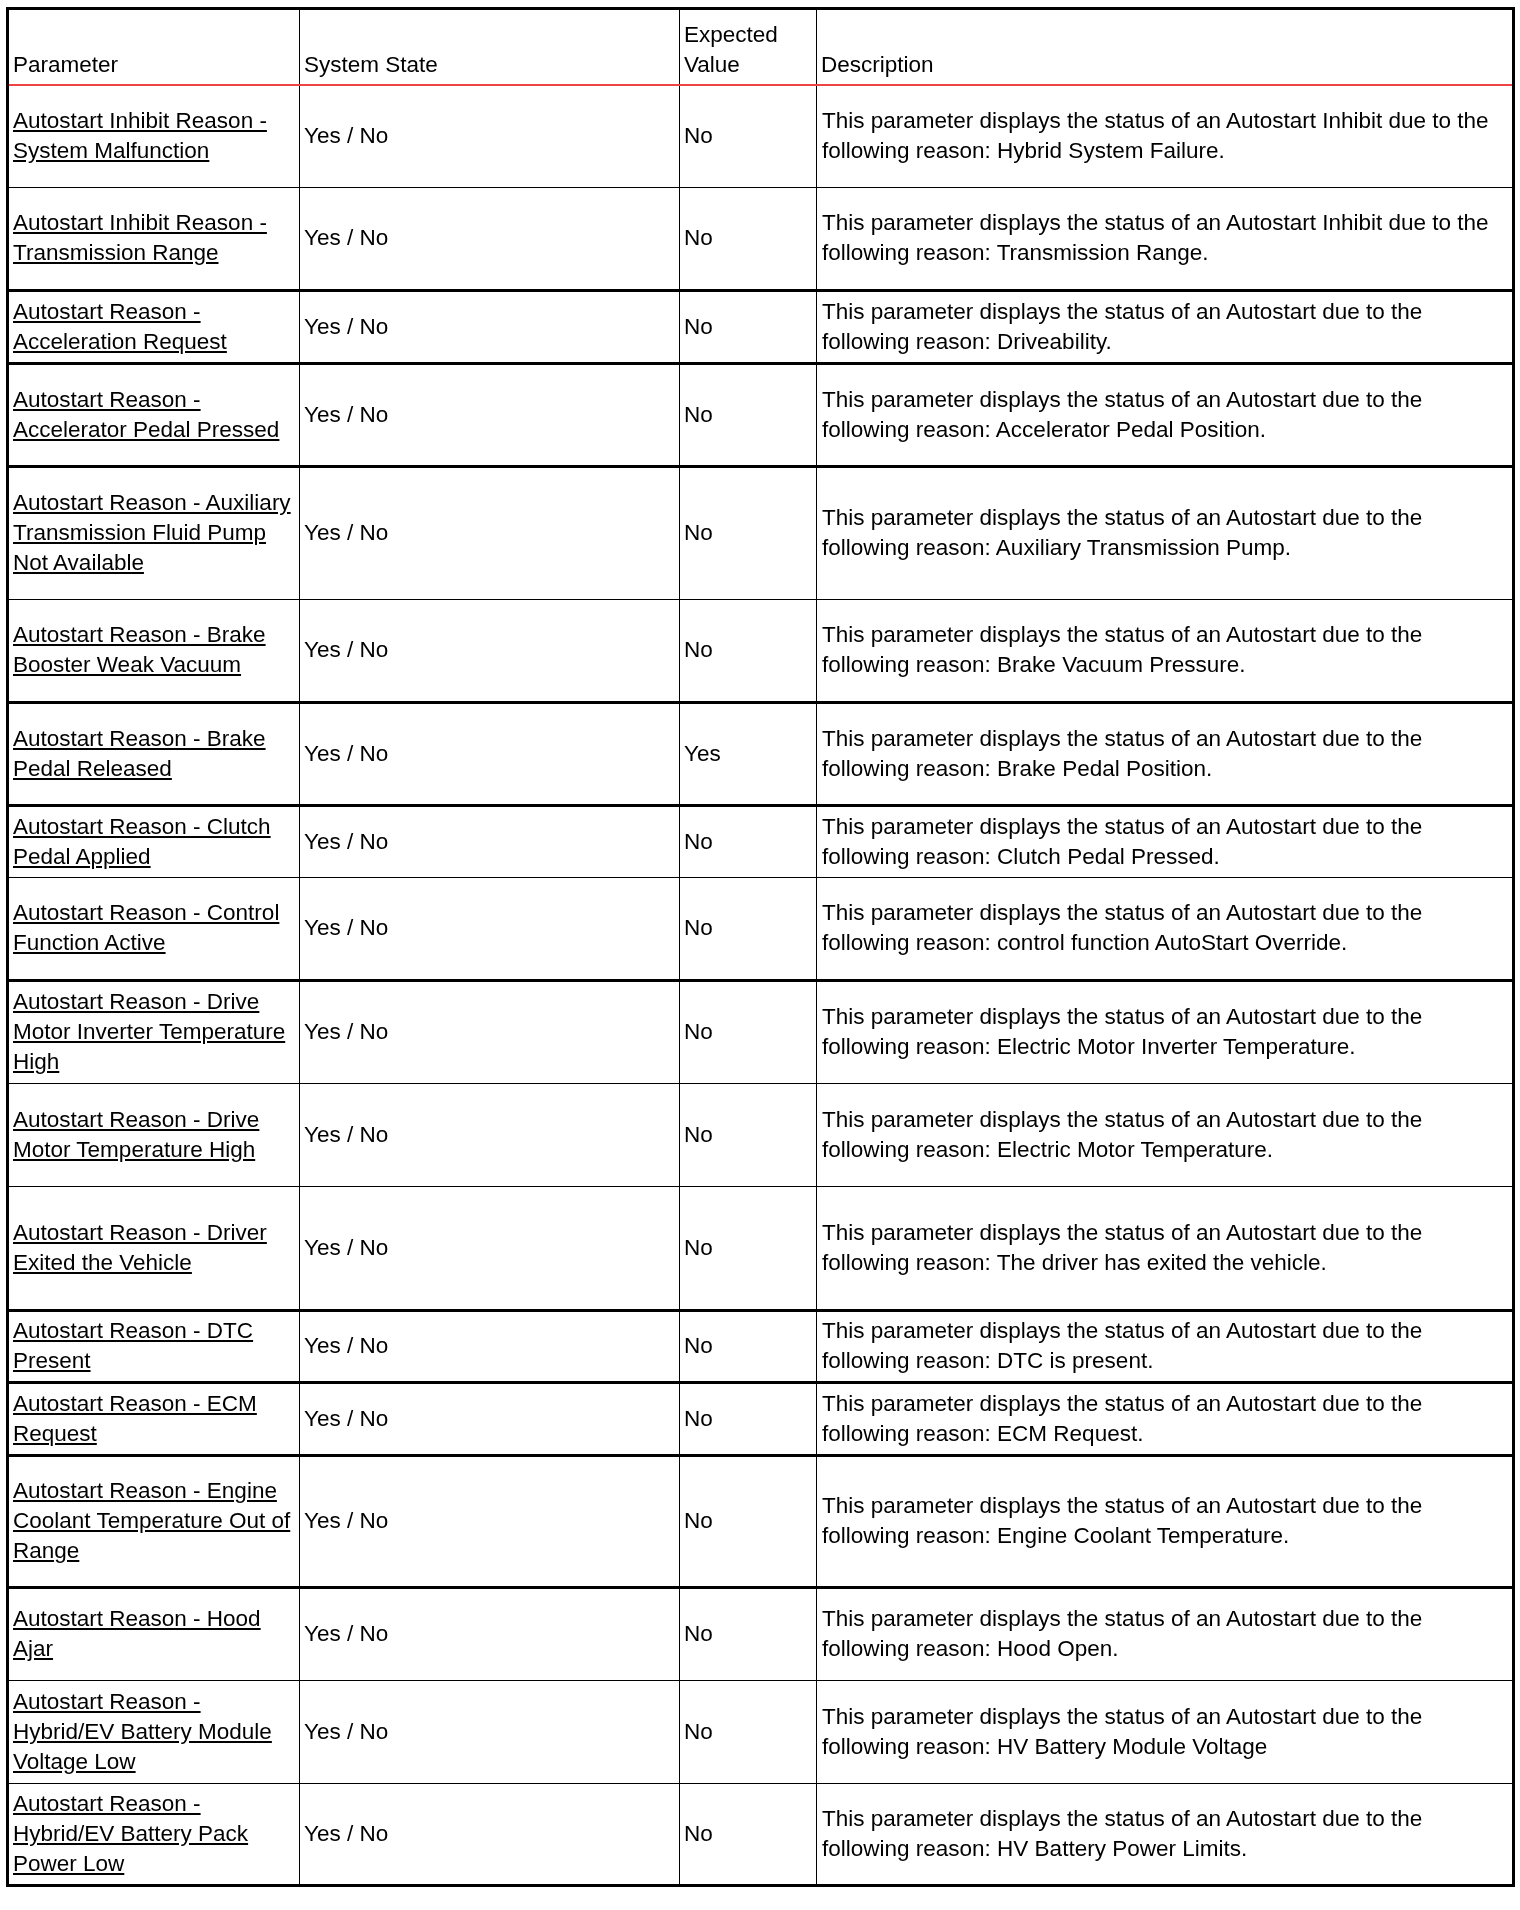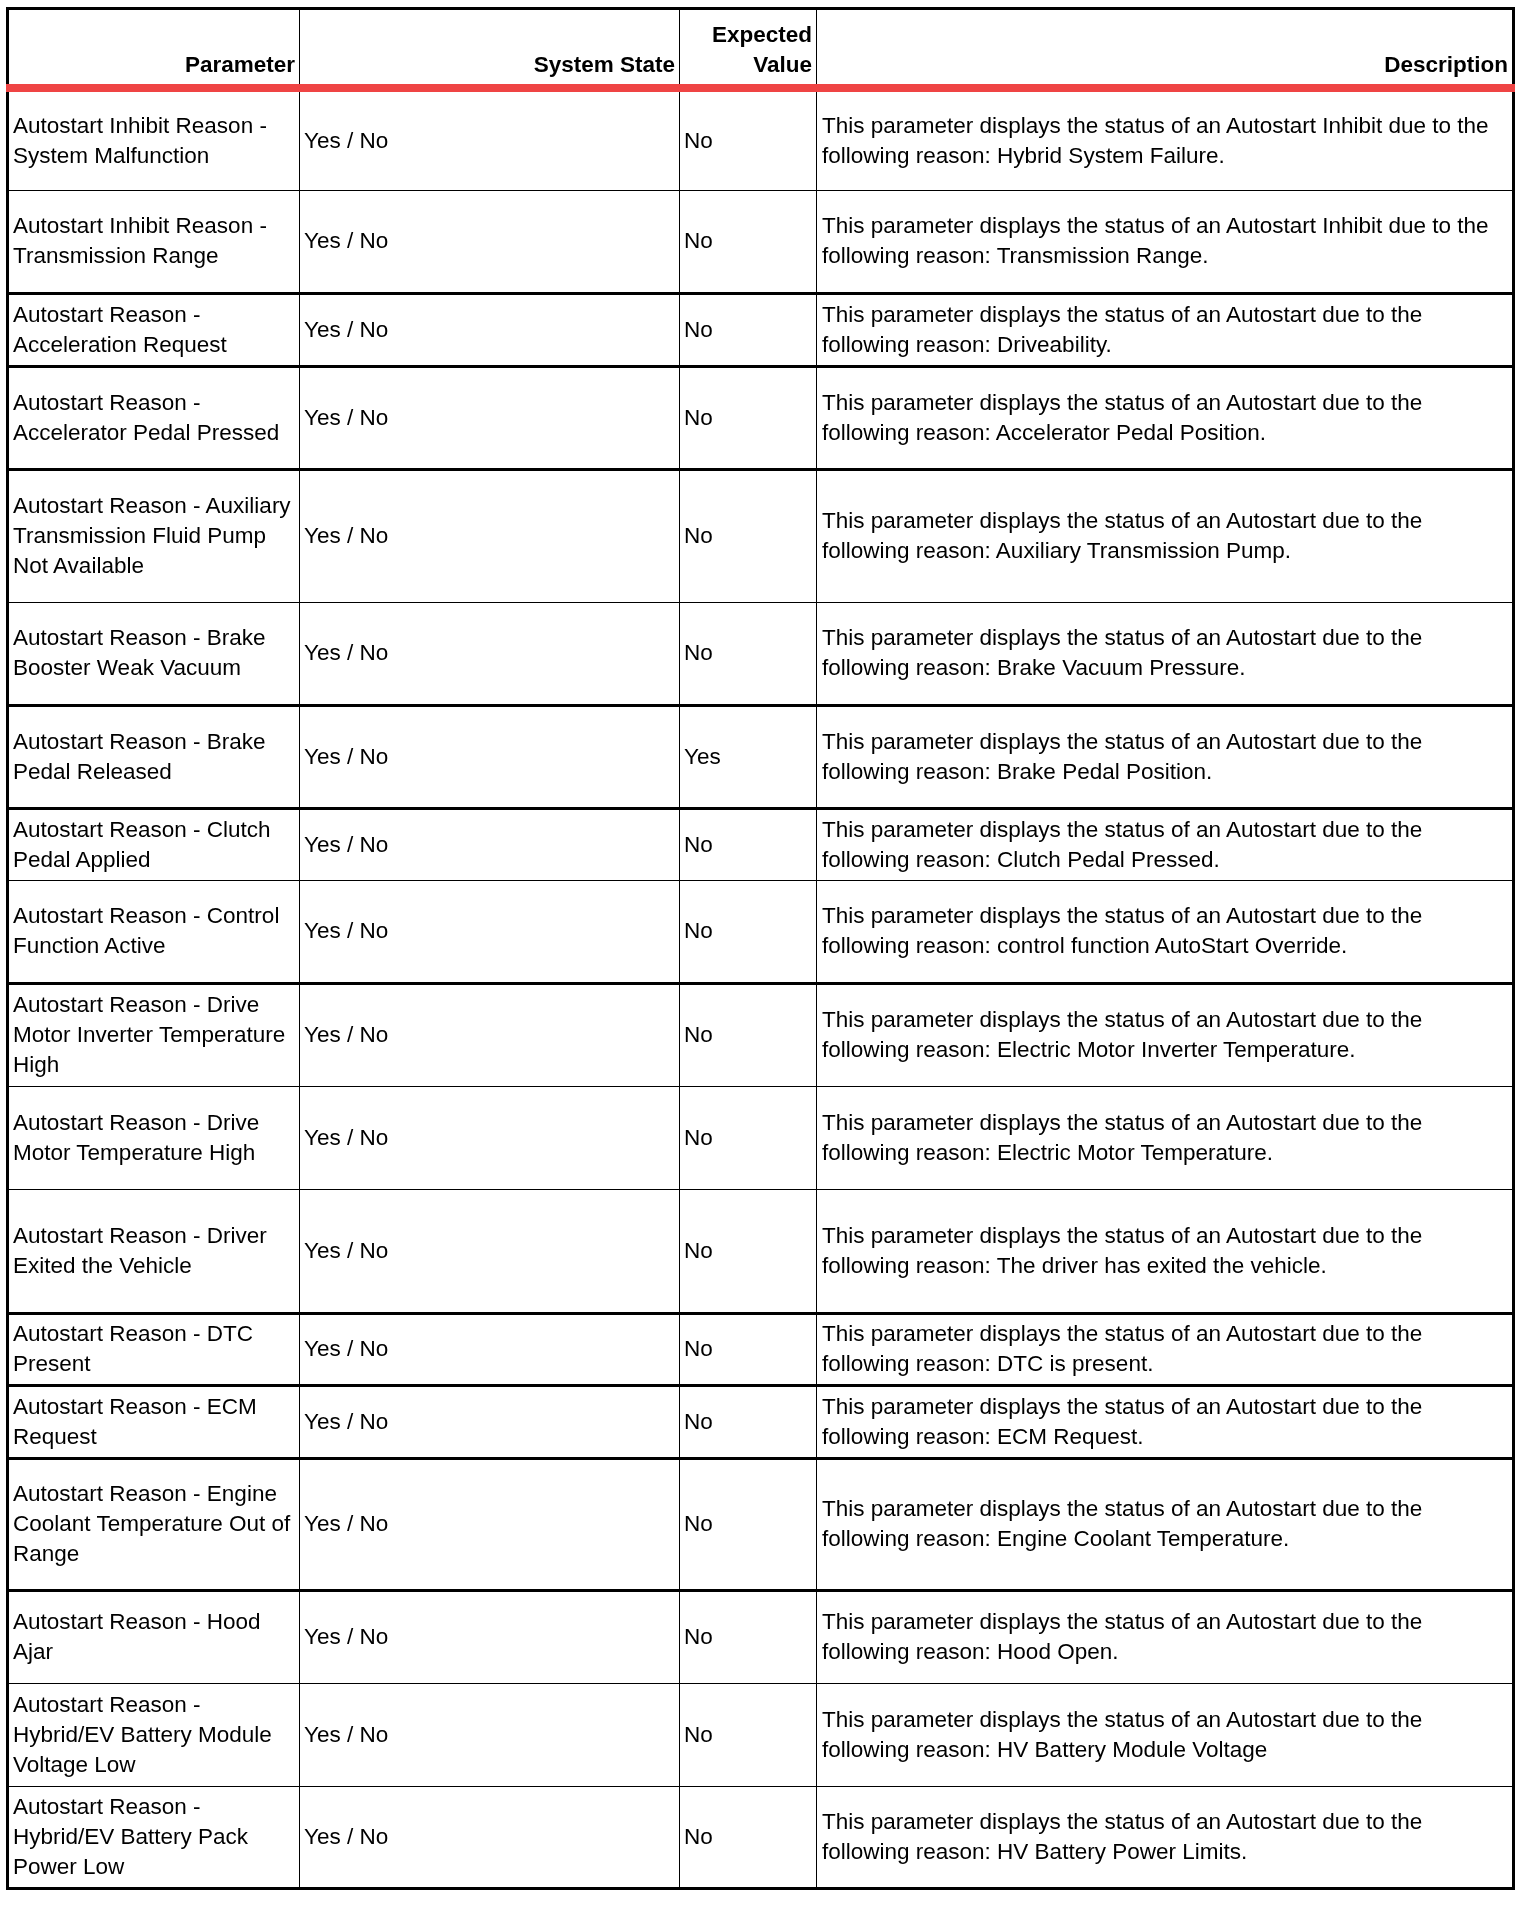--- a/index.html
+++ b/index.html
@@ -19,22 +19,22 @@
     border-left: 1.5px solid #000;
     border-right: 1.5px solid #000;
     border-top: 1.5px solid #000;
     border-bottom: 1.5px solid #000;
     font-size: 22.5px;
     line-height: 30px;
     padding: 2px 4px;
     vertical-align: middle;
     word-wrap: break-word;
   }
-  th { font-weight: bold; text-align: right; vertical-align: bottom; height: 68px; padding-bottom: 4px; border-bottom: 8px solid #ef4444; }
-  td.param { text-align: left; padding-left: 4px; }
+  th { font-weight: normal; text-align: left; vertical-align: bottom; height: 68px; padding-bottom: 4px; border-bottom: 2px solid #ef4444; }
+  td.param { text-align: left; padding-left: 4px; text-decoration: underline; }
   td.state, td.expected { text-align: left; }
   td.desc { text-align: left; padding-left: 5px; }
   tr.heavy td { border-bottom: 3px solid #000; }
 </style>
 </head>
 <body>
 
 <table>
   <colgroup>
     <col class="c1">

